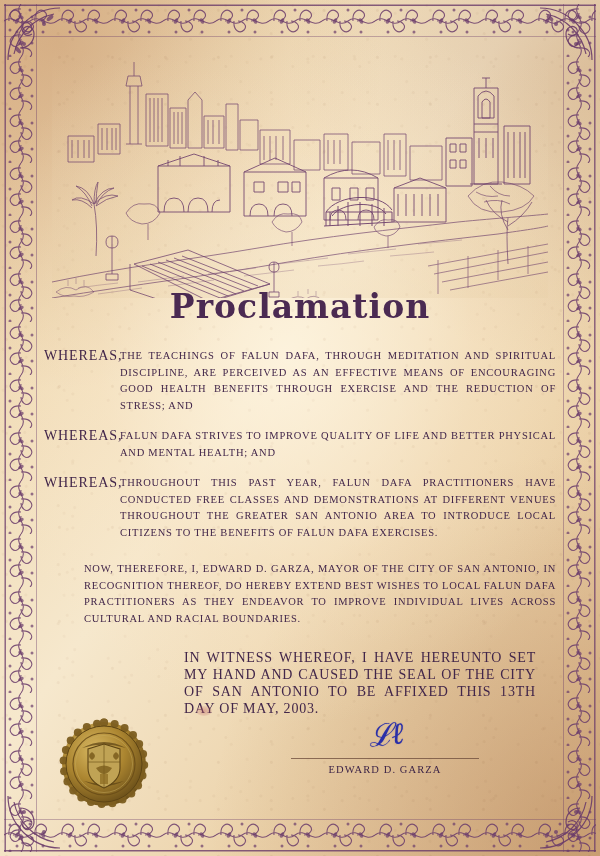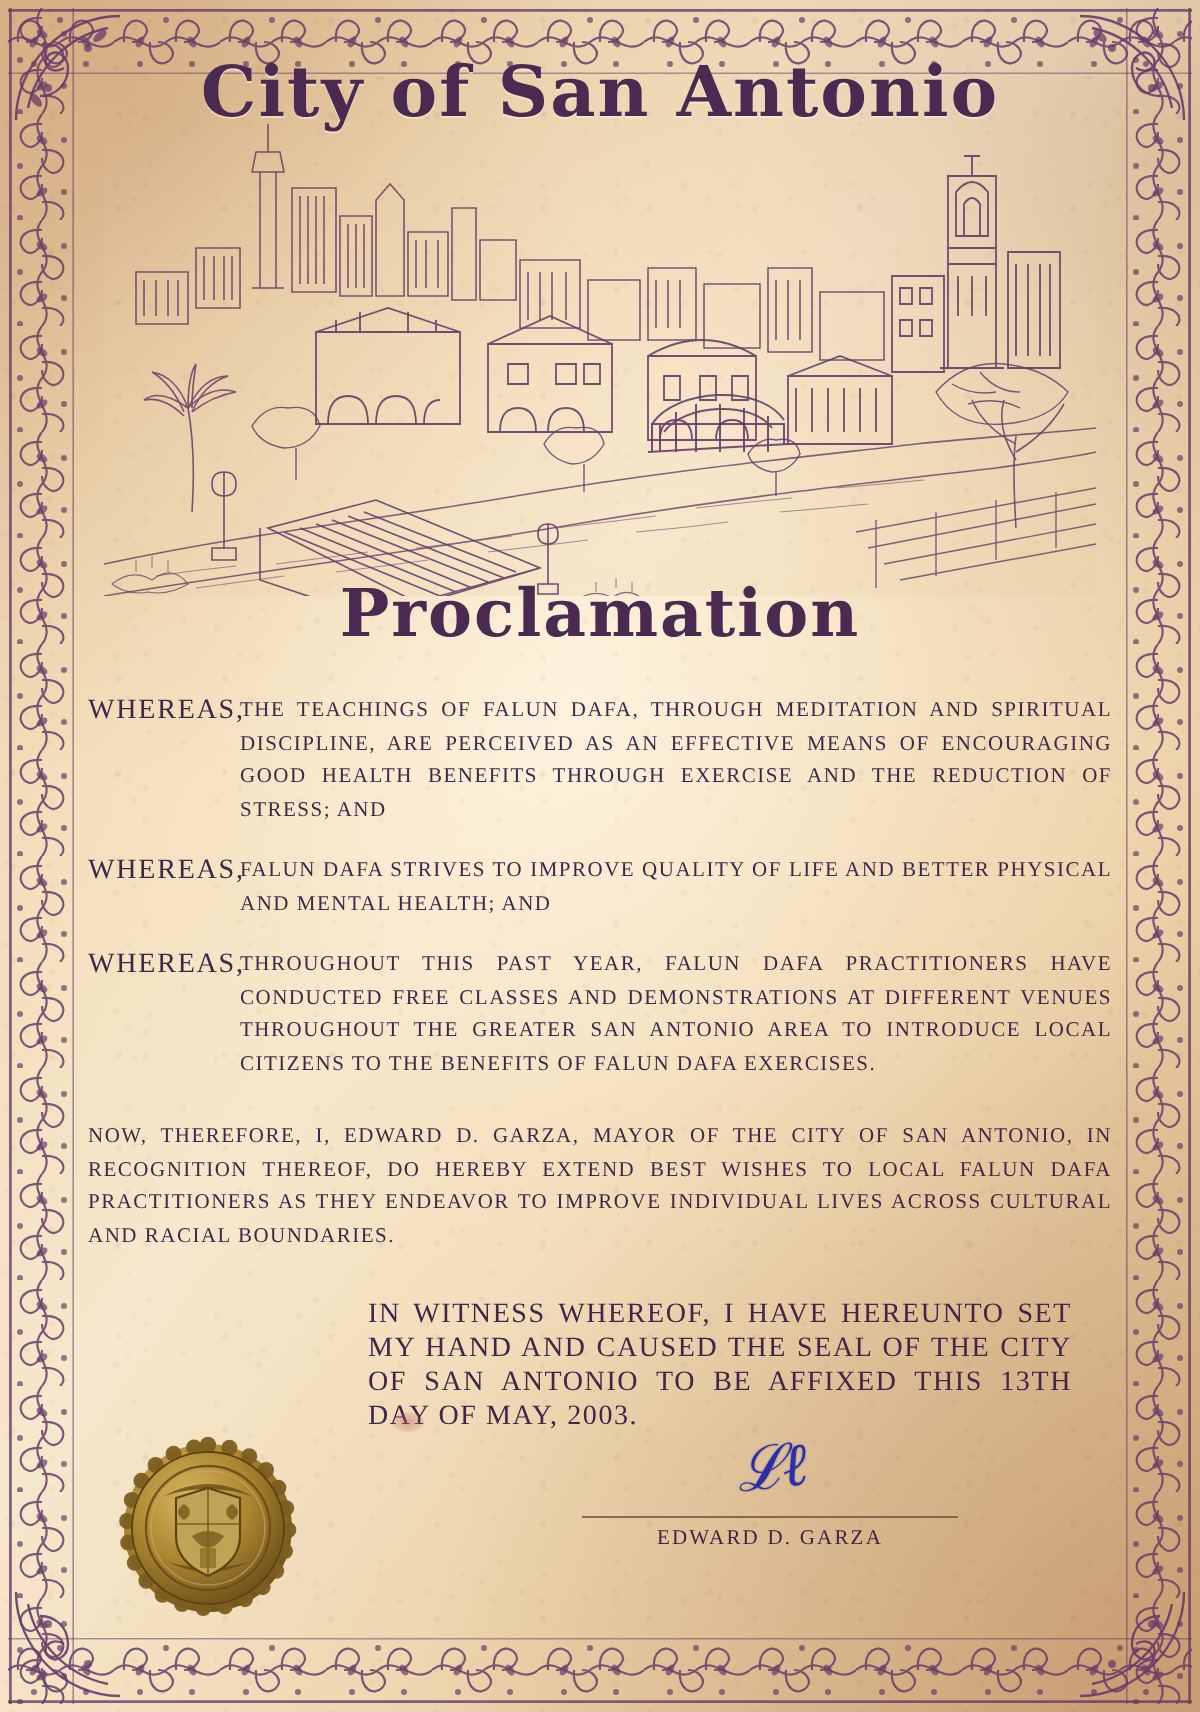--- a/index.html
+++ b/index.html
@@ -123,21 +123,21 @@
     flex: 1 1 auto;
     font-family: "Liberation Serif", serif;
     font-size: 10.5px;
     letter-spacing: .75px;
     line-height: 16.5px;
     color: #42264a;
     text-align: justify;
     text-align-last: left;
     text-transform: uppercase;
   }
-  .clause.now-clause .clause-text { padding-left: 0; }
+  .clause.now-clause .clause-text { padding-left: 0; margin-left: 40px; }
   .clause.now-clause { margin-top: 20px; }
   .clause.now-clause .clause-text {
     text-indent: 0;
   }
   .witness {
     margin-top: 22px;
     margin-left: 140px;
     width: 352px;
     font-family: "Liberation Serif", serif;
     font-size: 14px;
@@ -476,21 +476,20 @@
           <path d="M18 276 q10 -8 20 -2 q10 -8 18 2 q-10 6 -20 4 q-10 2 -18 -4 z"></path>
           <path d="M250 284 q10 -6 18 -1 q8 -6 16 1 q-8 5 -17 4 q-9 1 -17 -4 z"></path>
           <g stroke-width="0.45">
             <path d="M30 270 l0 -6 M38 268 l0 -6 M46 270 l0 -6 M260 280 l0 -5 M270 278 l0 -5 M278 280 l0 -5"></path>
           </g>
         </g>
 
       </g>
     </svg>
 
-    <div class="city-title">City of San Antonio</div>
     <div class="proclamation-title">Proclamation</div>
   </div>
 
   <div class="body-wrap">
 
     <div class="clause">
       <div class="clause-label whereas">WHEREAS,</div>
       <div class="clause-text">THE TEACHINGS OF FALUN DAFA, THROUGH MEDITATION AND SPIRITUAL DISCIPLINE, ARE PERCEIVED AS AN EFFECTIVE MEANS OF ENCOURAGING GOOD HEALTH BENEFITS THROUGH EXERCISE AND THE REDUCTION OF STRESS; AND</div>
     </div>
 

